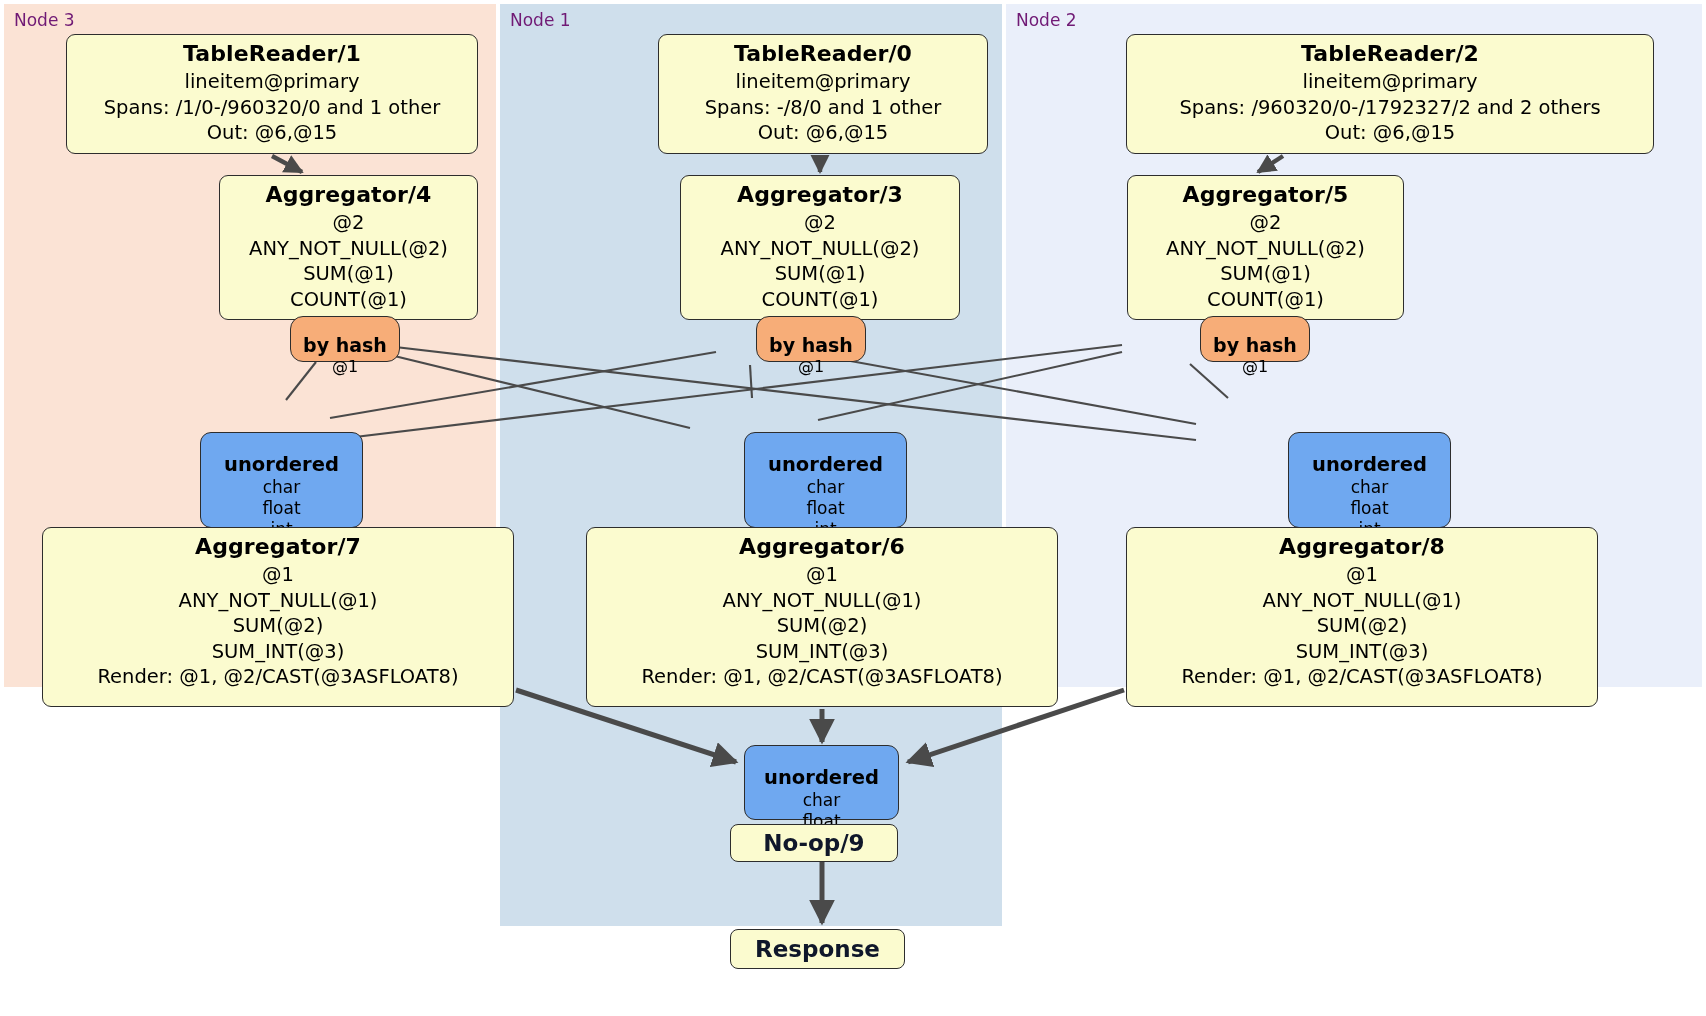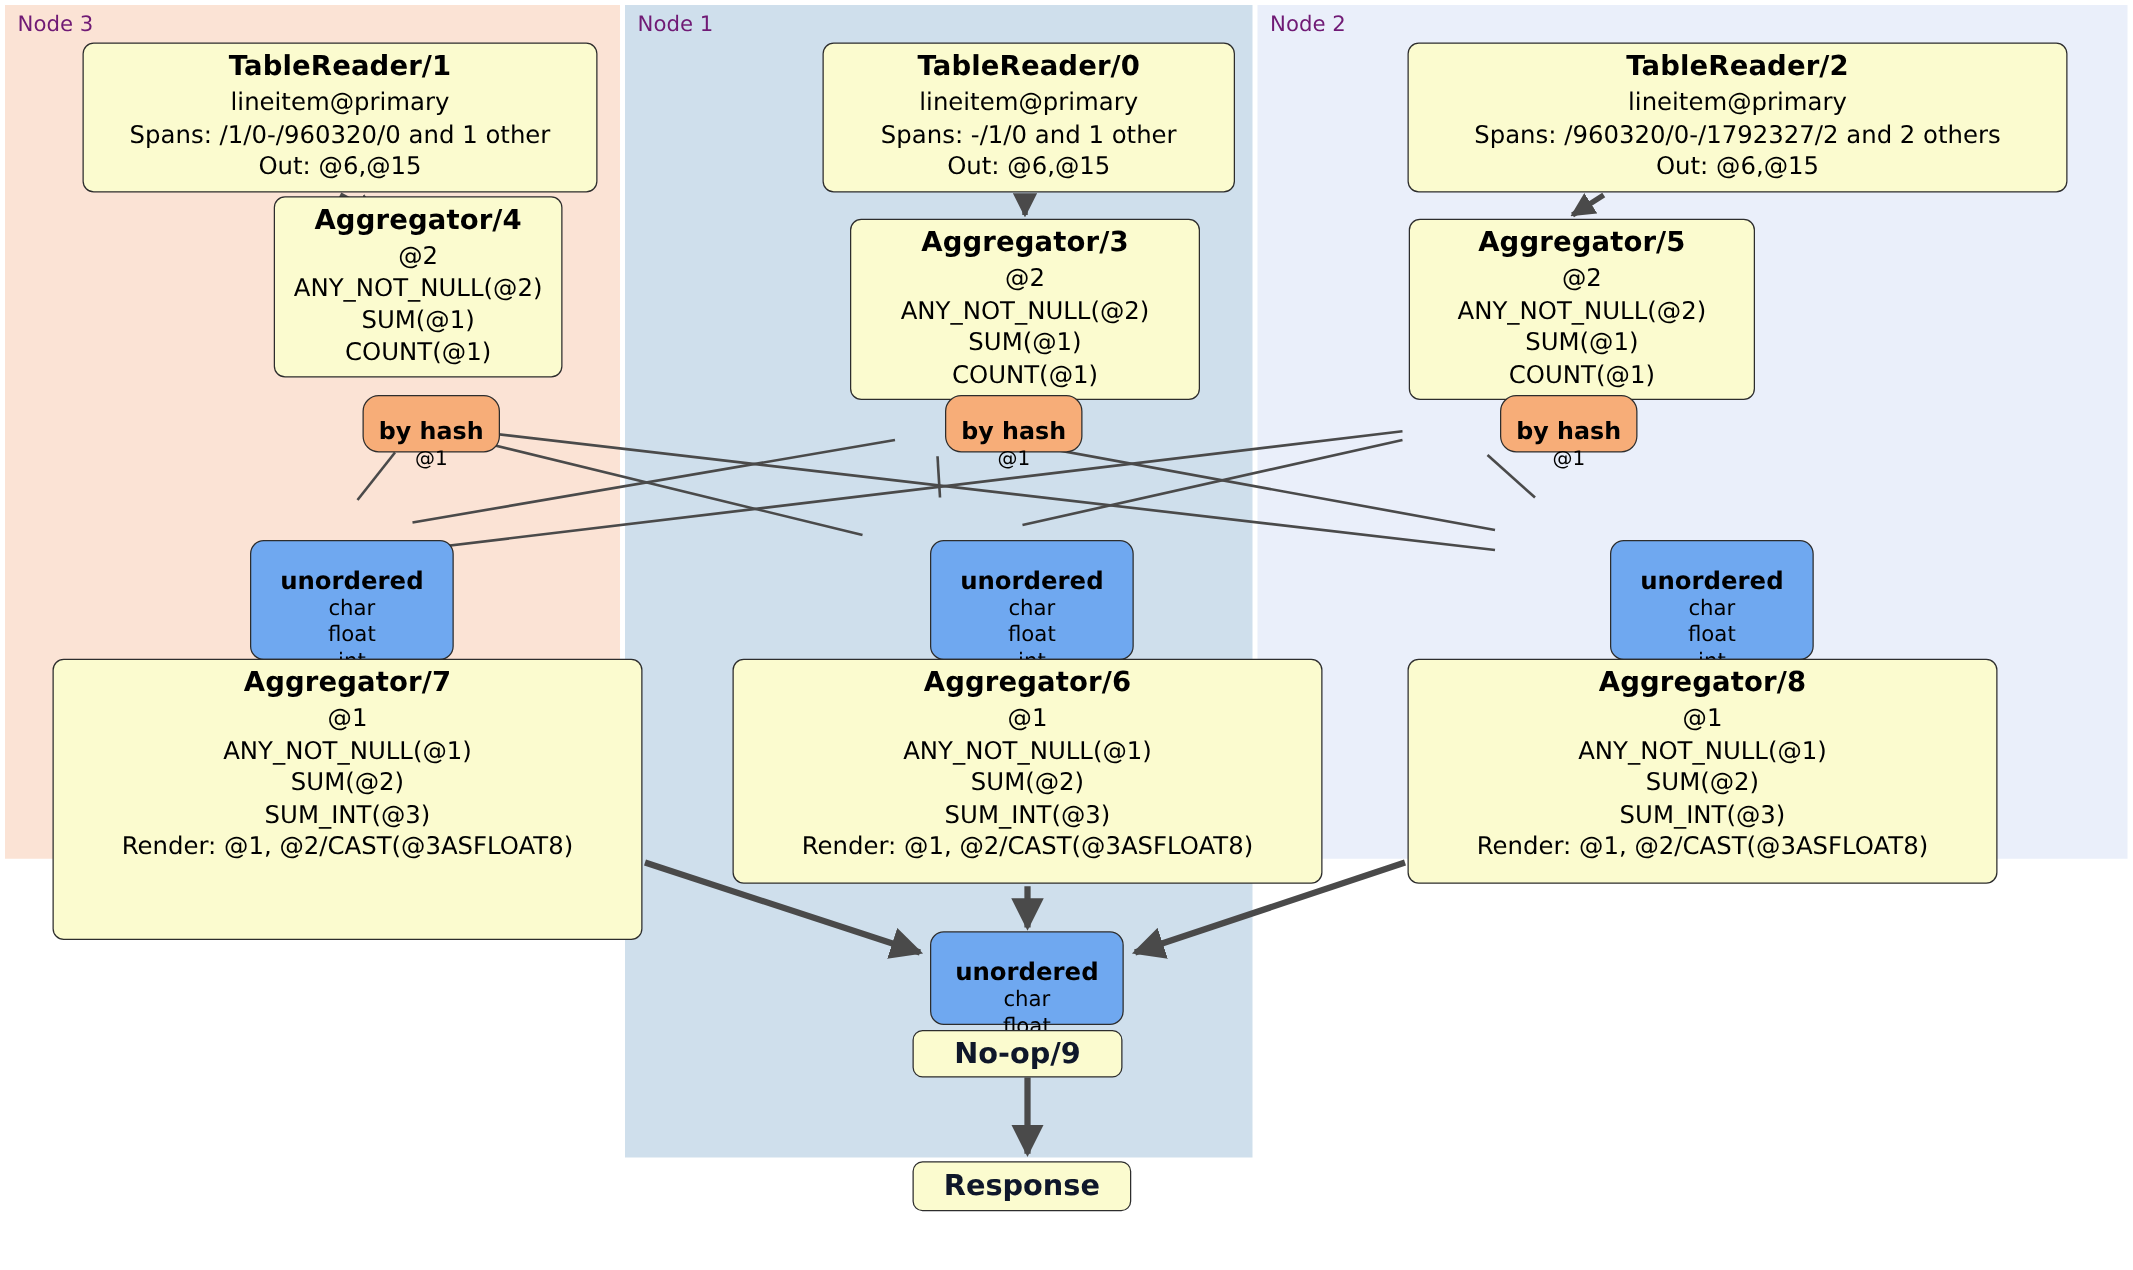--- a/index.html
+++ b/index.html
@@ -165,53 +165,53 @@
     <line x1="1190" y1="364" x2="1228" y2="398" stroke="#4a4a4a" stroke-width="2.1"></line>
   </svg>
 
   <div class="proc" style="left:66px; top:34px; width:412px; height:120px;">
     <div class="title">TableReader/1</div>
     <div class="line">lineitem@primary</div>
     <div class="line">Spans: /1/0-/960320/0 and 1 other</div>
     <div class="line">Out: @6,@15</div>
   </div>
 
-  <div class="proc" style="left:219px; top:157px; width:231px; height:145px;">
+  <div class="proc" style="left:219px; top:175px; width:259px; height:145px;">
     <div class="title">Aggregator/4</div>
     <div class="line">@2</div>
     <div class="line">ANY_NOT_NULL(@2)</div>
     <div class="line">SUM(@1)</div>
     <div class="line">COUNT(@1)</div>
   </div>
 
   <div class="router" style="left:290px; top:316px; width:110px; height:46px;">
     <div class="rtitle">by hash</div>
     <div class="rsub">@1</div>
   </div>
 
   <div class="sync" style="left:200px; top:432px; width:163px; height:96px;">
     <div class="stitle">unordered</div>
     <div class="stype">char</div>
     <div class="stype">float</div>
     <div class="stype">int</div>
   </div>
 
-  <div class="proc" style="left:42px; top:527px; width:472px; height:225px;">
+  <div class="proc" style="left:42px; top:527px; width:472px; height:180px;">
     <div class="title">Aggregator/7</div>
     <div class="line">@1</div>
     <div class="line">ANY_NOT_NULL(@1)</div>
     <div class="line">SUM(@2)</div>
     <div class="line">SUM_INT(@3)</div>
     <div class="line">Render: @1, @2/CAST(@3ASFLOAT8)</div>
   </div>
 
   <div class="proc" style="left:658px; top:34px; width:330px; height:120px;">
     <div class="title">TableReader/0</div>
     <div class="line">lineitem@primary</div>
-    <div class="line">Spans: -/1/0 and 1 other</div>
+    <div class="line">Spans: -/8/0 and 1 other</div>
     <div class="line">Out: @6,@15</div>
   </div>
 
   <div class="proc" style="left:680px; top:175px; width:280px; height:145px;">
     <div class="title">Aggregator/3</div>
     <div class="line">@2</div>
     <div class="line">ANY_NOT_NULL(@2)</div>
     <div class="line">SUM(@1)</div>
     <div class="line">COUNT(@1)</div>
   </div>

